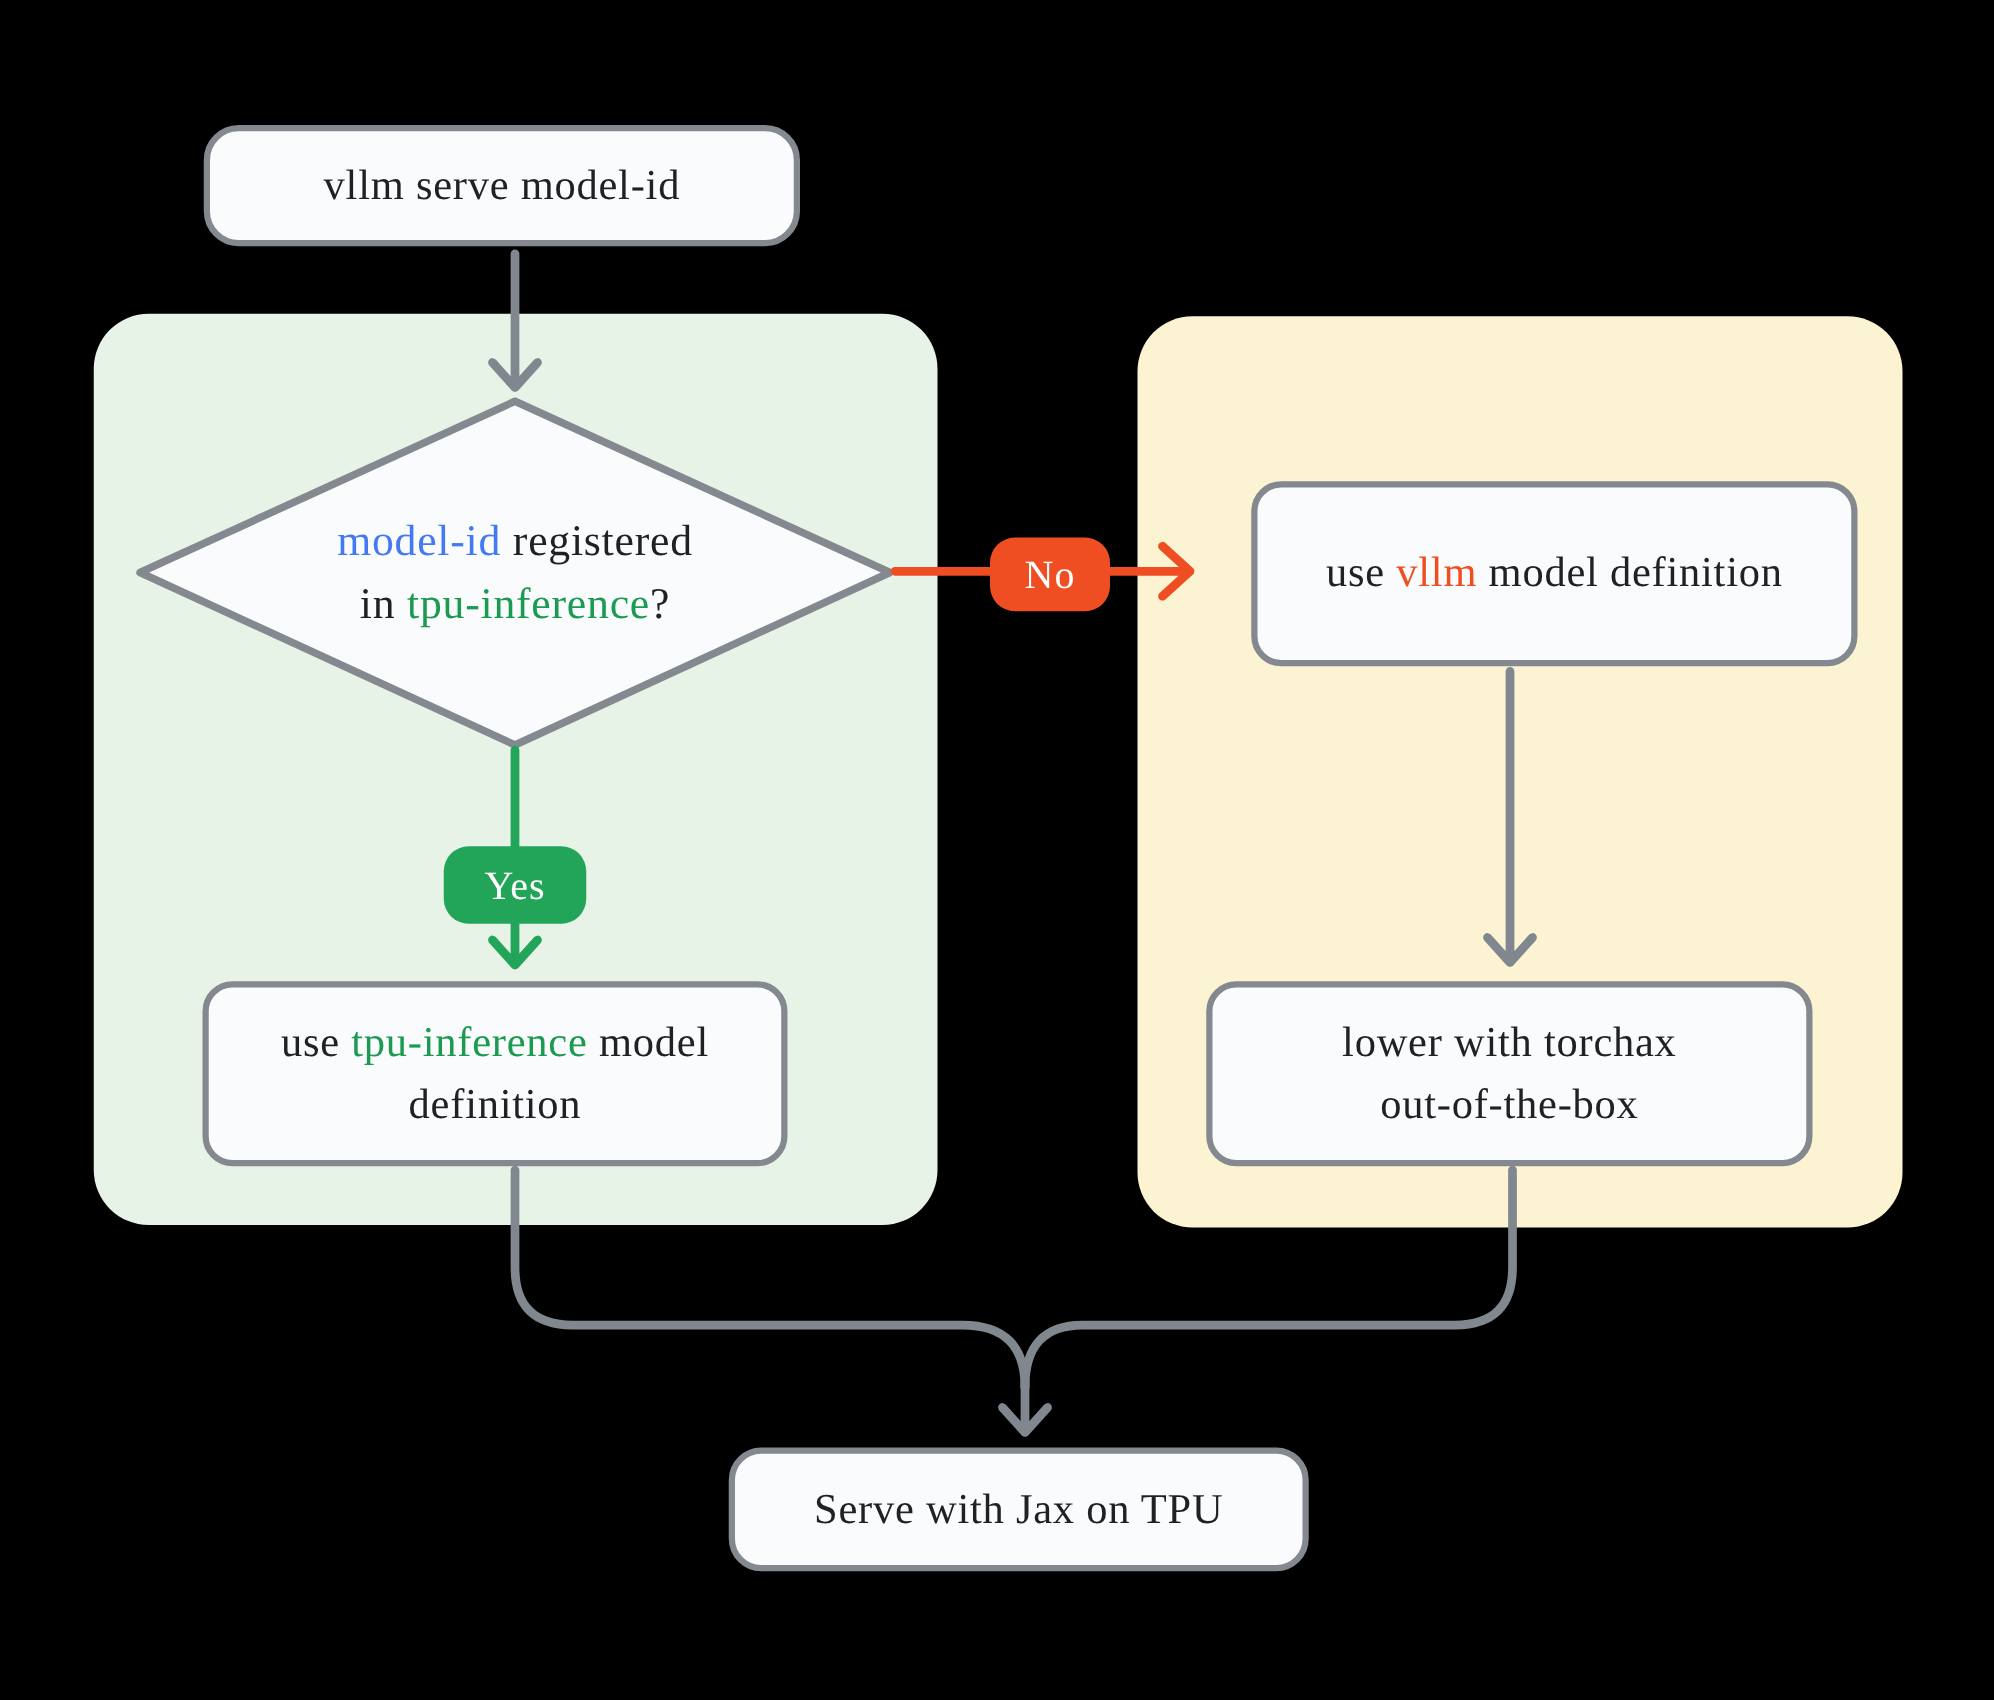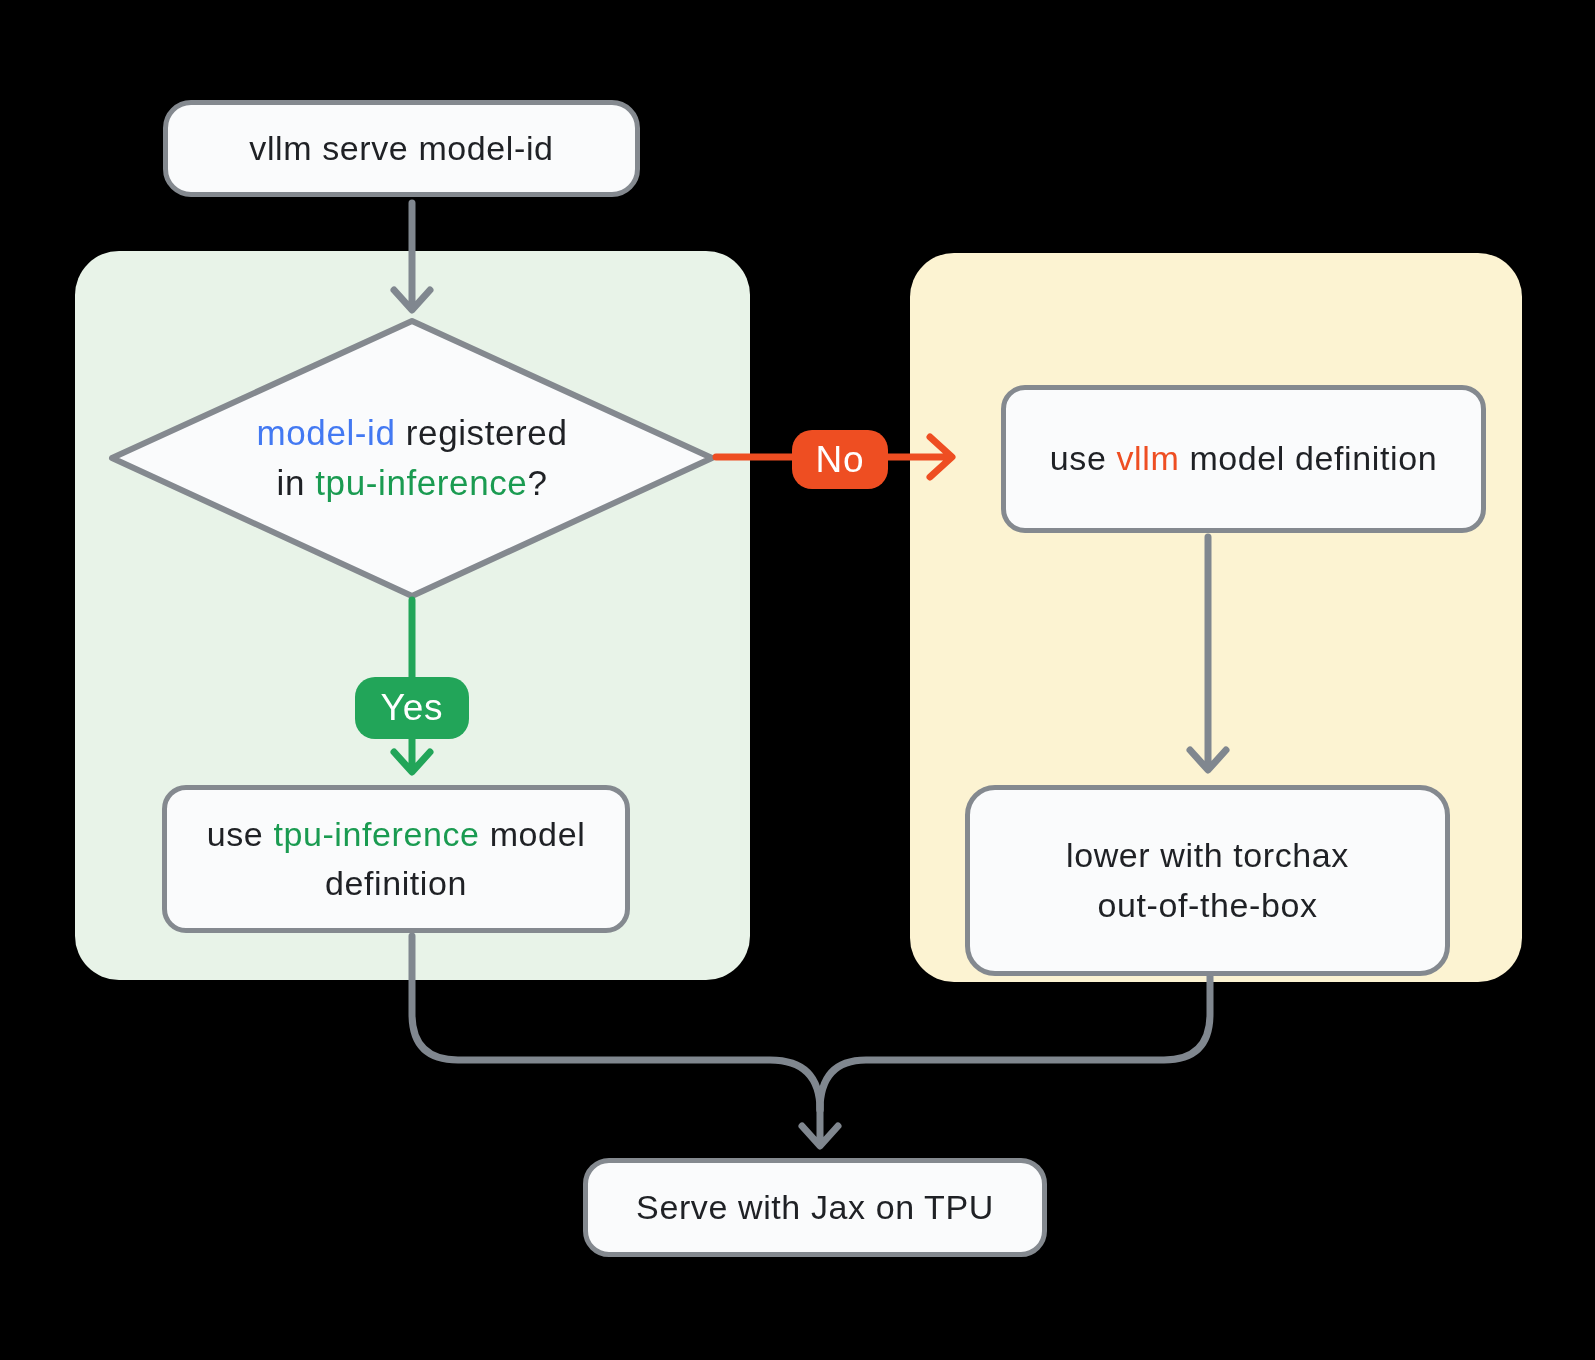--- a/index.html
+++ b/index.html
@@ -7,20 +7,21 @@
     padding: 0;
     background: #000000;
     font-family: "Liberation Sans", "DejaVu Sans", sans-serif;
   }
   .canvas {
     position: relative;
     width: 1595px;
     height: 1360px;
     background: var(--bg, #000);
     overflow: hidden;
+    font-family: Liberation Serif, serif;
   }
   .panel {
     position: absolute;
     border-radius: 44px;
     z-index: 1;
   }
   .panel.green { background: var(--panel-green); }
   .panel.yellow { background: var(--panel-yellow); }
   .svg-layer {
     position: absolute;
@@ -69,21 +70,21 @@
     letter-spacing: 0.6px;
     line-height: 50px;
   }
   .badge {
     position: absolute;
     z-index: 4;
     display: flex;
     align-items: center;
     justify-content: center;
     color: #ffffff;
-    font-size: 37px;
+    font-size: 32px;
     letter-spacing: 0.8px;
     border-radius: 20px;
   }
   .badge.yes { background: var(--accent-green); }
   .badge.no  { background: var(--accent-orange); }
   .t-blue   { color: var(--accent-blue); }
   .t-green  { color: var(--accent-green-text); }
   .t-orange { color: var(--accent-orange); }
   .block { display: block; }
 </style>
@@ -140,21 +141,21 @@
       <span>use </span><span class="t-green">tpu-inference</span><span> model definition</span>
     </span>
   </div>
 
   <div class="node" style="left:965px; top:385px; width:485px; height:148px;margin-left:36px;">
     <span>
       <span>use </span><span class="t-orange">vllm</span><span> model definition</span>
     </span>
   </div>
 
-  <div class="node" style="left:965px; top:785px; width:485px; height:191px;border-radius:30px;">
+  <div class="node" style="left:965px; top:785px; width:485px; height:148px;">
     <span>
       <span class="block">lower with torchax</span>
       <span class="block">out-of-the-box</span>
     </span>
   </div>
 
   <div class="node" style="left:583px; top:1158px; width:464px; height:99px; border-radius:26px;">
     <span>Serve with Jax on TPU</span>
   </div>
 

